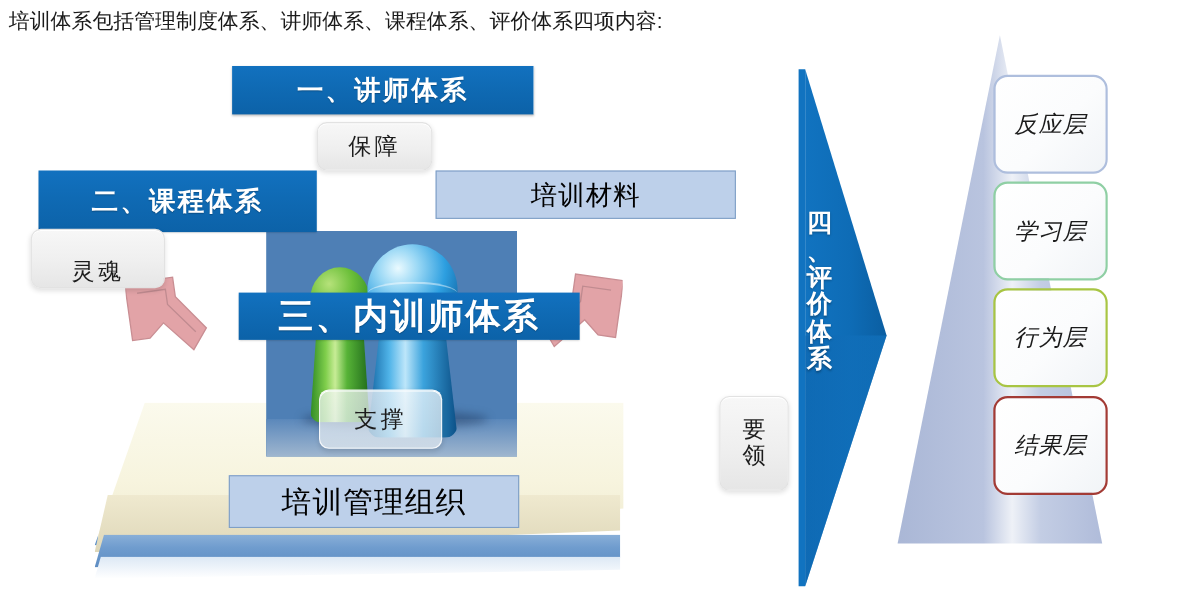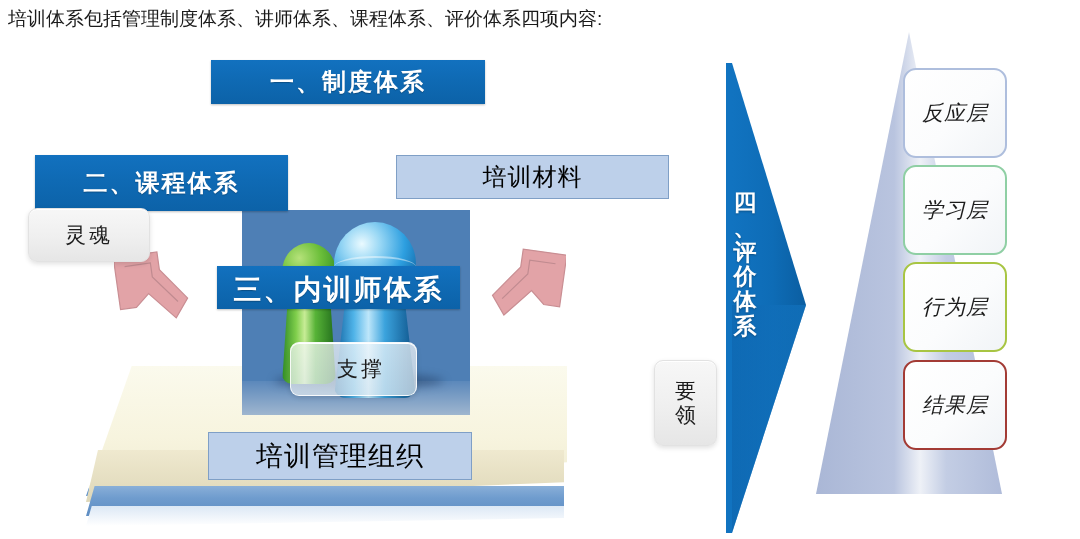--- a/index.html
+++ b/index.html
@@ -27,39 +27,39 @@
     display:flex;align-items:center;justify-content:center;
     letter-spacing:2px;
     box-shadow:0 1px 2px rgba(0,0,0,.25);
     text-shadow:0 1px 1px rgba(0,0,0,.25);
     z-index:30;
   }
   .banner .txt{display:block;}
 
   #banner-1{left:211px;top:60px;width:274px;height:44px;font-size:24px;}
   #banner-2{left:35px;top:155px;width:253px;height:56px;font-size:24px;}
-  #banner-3{left:217px;top:266px;width:243px;height:43px;font-size:28px;align-items:flex-end;}
+  #banner-3{left:217px;top:266px;width:310px;height:43px;font-size:32px;}
 
   
   .chip{
     position:absolute;
     background:linear-gradient(to bottom,#f7f7f7 0%,#efefef 55%,#e6e6e6 100%);
     border:1px solid #e2e2e2;
     border-radius:9px;
     box-shadow:0 2px 5px rgba(0,0,0,.12), inset 0 1px 0 #ffffff;
     display:flex;align-items:center;justify-content:center;
     color:#1c1c1c;font-size:21px;letter-spacing:3px;
     z-index:40;
   }
   #chip-baozhang{left:288px;top:111px;width:103px;height:42px;}
-  #chip-linghun{left:28px;top:208px;width:120px;height:52px;}
+  #chip-linghun{left:28px;top:208px;width:120px;height:52px;align-items:flex-end;}
   #chip-yituo{left:558px;top:203px;width:113px;height:55px;}
-  #chip-zhicheng{left:290px;top:342px;width:110px;height:52px;
+  #chip-zhicheng{left:290px;top:354px;width:110px;height:52px;
       background:linear-gradient(to bottom,rgba(246,248,250,.72),rgba(226,234,240,.72));
-      border:1px solid rgba(255,255,255,.85);padding-left:15px;}
+      border:1px solid rgba(255,255,255,.85);}
   #chip-jishi{left:295px;top:487px;width:104px;height:44px;}
   #chip-yaoling{left:654px;top:360px;width:61px;height:84px;
       flex-direction:column;line-height:1.12;letter-spacing:0;}
 
   
   .lbox{
     position:absolute;
     background:#bdd0ea;
     border:1px solid #7f9fc6;
     display:flex;align-items:center;justify-content:center;
@@ -236,36 +236,39 @@
     <polygon points="4,10 48,10 48,28 72,60 58,78 34,50 20,62 4,62" fill="#e2a3a7" stroke="#c98e93" stroke-width="1.2" transform="rotate(-8 38 46)"></polygon>
     <polyline points="14,20 40,20 40,34 62,62" fill="none" stroke="#c08b90" stroke-width="1.2" transform="rotate(-8 38 46)"></polyline>
   </svg>
 
   <svg style="position:absolute;left:488px;top:240px;width:78px;height:94px;z-index:28;" viewBox="0 0 78 94">
     <polygon points="74,10 30,10 30,28 6,60 20,78 44,50 58,62 74,62" fill="#e2a3a7" stroke="#c98e93" stroke-width="1.2" transform="rotate(8 39 47)"></polygon>
     <polyline points="64,20 38,20 38,34 16,62" fill="none" stroke="#c08b90" stroke-width="1.2" transform="rotate(8 39 47)"></polyline>
   </svg>
 
   <div class="banner" id="banner-1">
-    <span class="txt">一、制度体系</span>
+    <span class="txt">一、讲师体系</span>
   </div>
   <div class="banner" id="banner-2">
     <span class="txt">二、课程体系</span>
   </div>
   <div class="banner" id="banner-3">
     <span class="txt">三、内训师体系</span>
   </div>
 
   <div class="lbox" id="lbox-cailiao">
     <span>培训材料</span>
   </div>
   <div class="lbox" id="lbox-zuzhi">
     <span>培训管理组织</span>
   </div>
 
+  <div class="chip" id="chip-baozhang">
+    <span>保障</span>
+  </div>
   <div class="chip" id="chip-linghun">
     <span>灵魂</span>
   </div>
   <div class="chip" id="chip-zhicheng">
     <span>支撑</span>
   </div>
   <div class="chip" id="chip-yaoling">
     <span>要</span>
     <span>领</span>
   </div>

